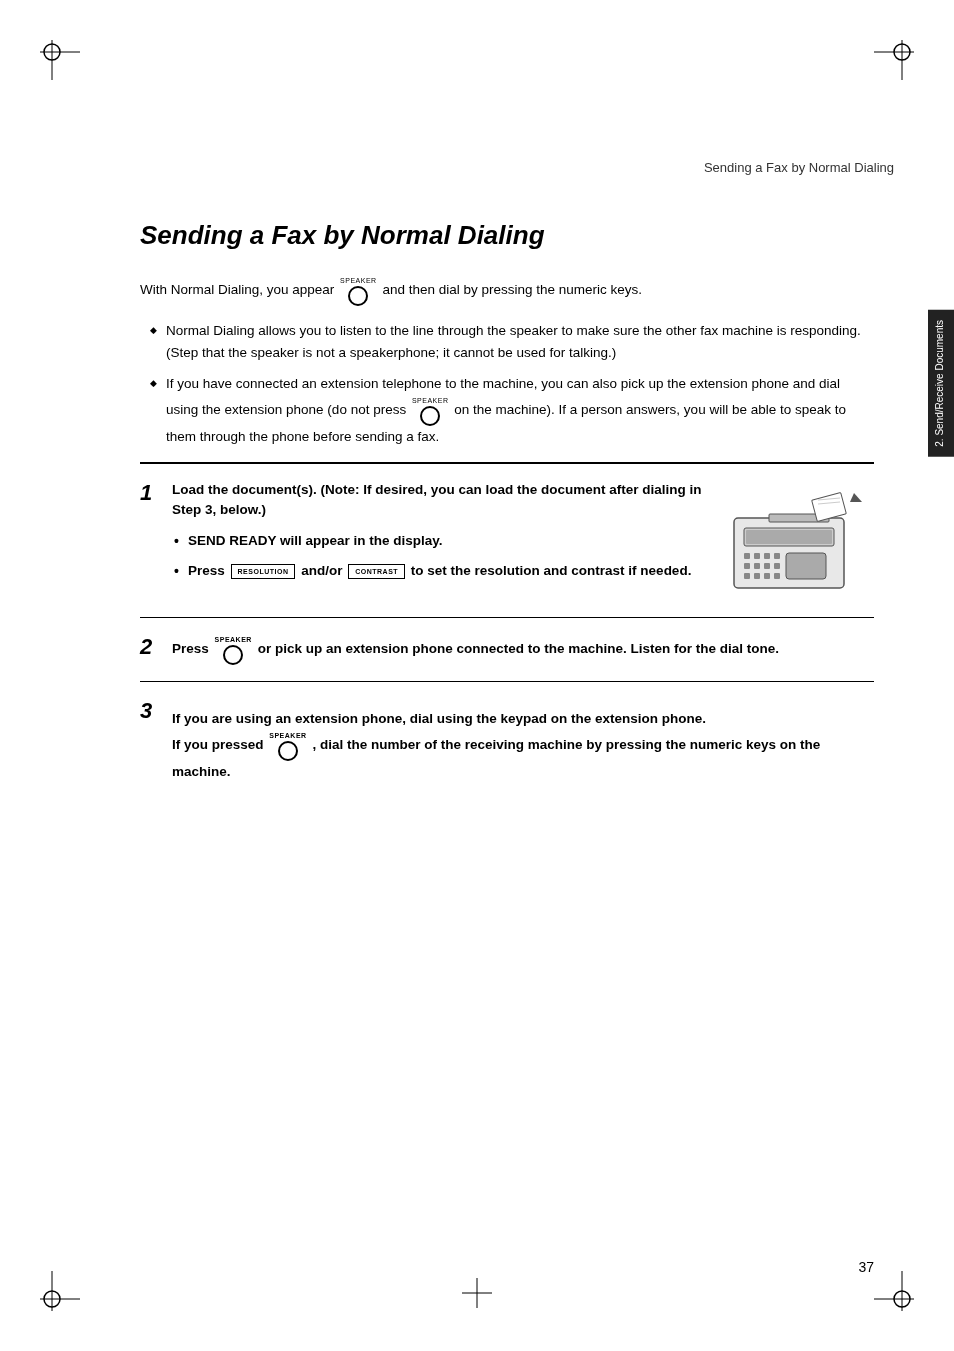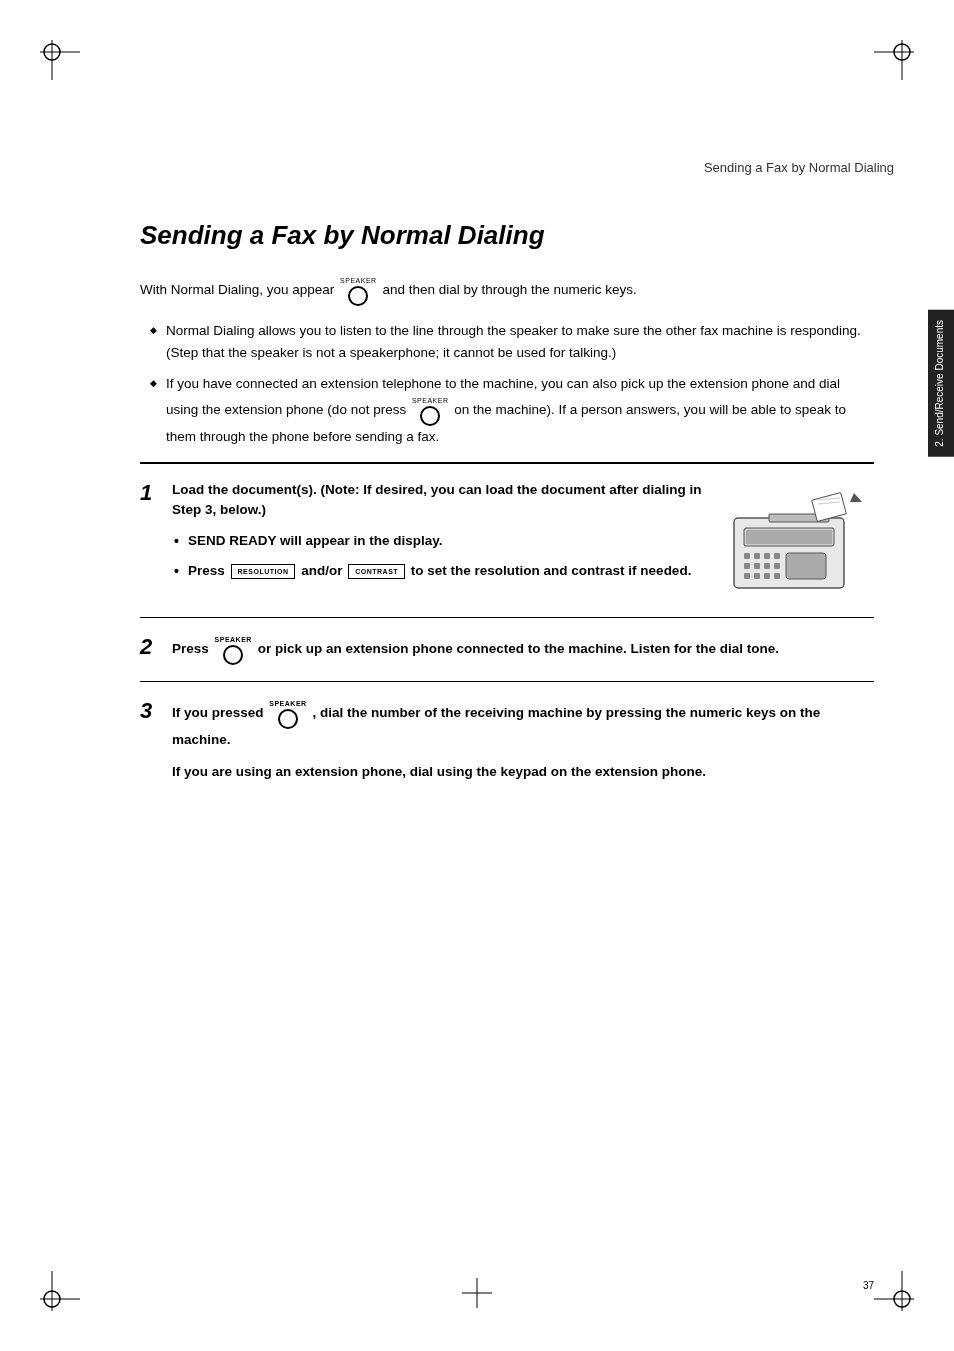--- a/index.html
+++ b/index.html
@@ -215,23 +215,23 @@
 
     
     .fax-illustration {
       width: 160px;
       height: 110px;
     }
 
     
     .page-number {
       position: absolute;
-      bottom: 60px;
+      bottom: 76px;
       right: 80px;
-      font-size: 10px;
+      font-size: 14px;
     }
 
     
     .step-heading-bold {
       font-weight: bold;
       font-size: 13.5px;
       line-height: 1.6;
     }
   </style>
 </head>
@@ -284,21 +284,21 @@
 <div class="main-content">
 
   <h1 class="page-title">Sending a Fax by Normal Dialing</h1>
 
   <p class="intro-para">
     <span>With Normal Dialing, you appear</span>
     <span class="speaker-btn">
       <span class="btn-label">SPEAKER</span>
       <span class="btn-circle"></span>
     </span>
-    <span> and then dial by through the numeric keys.</span>
+    <span> and then dial by pressing the numeric keys.</span>
   </p>
 
   <ul class="bullet-list">
     <li>
       <span>Normal Dialing allows you to listen to the line through the speaker to make sure the other fax machine is responding. (Step that the speaker is not a speakerphone; it cannot be used for talking.)</span>
     </li>
     <li>
       <span>If you have connected an extension telephone to the machine, you can also pick up the extension phone and dial using the extension phone (do not press
         <span class="speaker-btn">
           <span class="btn-label">SPEAKER</span>
@@ -383,31 +383,31 @@
             <span> or pick up an extension phone connected to the machine. Listen for the dial tone.</span>
           </p>
         </div>
       </div>
     </div>
 
     <div class="step" style="border-bottom: none;">
       <div class="step-inner">
         <div class="step-number">3</div>
         <div class="step-content">
+          <p class="step-heading-bold" style="margin-top:10px;">
+            <span>If you are using an extension phone, dial using the keypad on the extension phone.</span>
+          </p>
           <p class="step-heading-bold">
             <span>If you pressed </span>
             <span class="speaker-btn">
               <span class="btn-label">SPEAKER</span>
               <span class="btn-circle"></span>
             </span>
             <span>, dial the number of the receiving machine by pressing the numeric keys on the machine.</span>
           </p>
-          <p class="step-heading-bold" style="margin-top:10px;">
-            <span>If you are using an extension phone, dial using the keypad on the extension phone.</span>
-          </p>
         </div>
       </div>
     </div>
 
   </div>
 
 </div>
 
 <div class="page-number">37</div>
 

